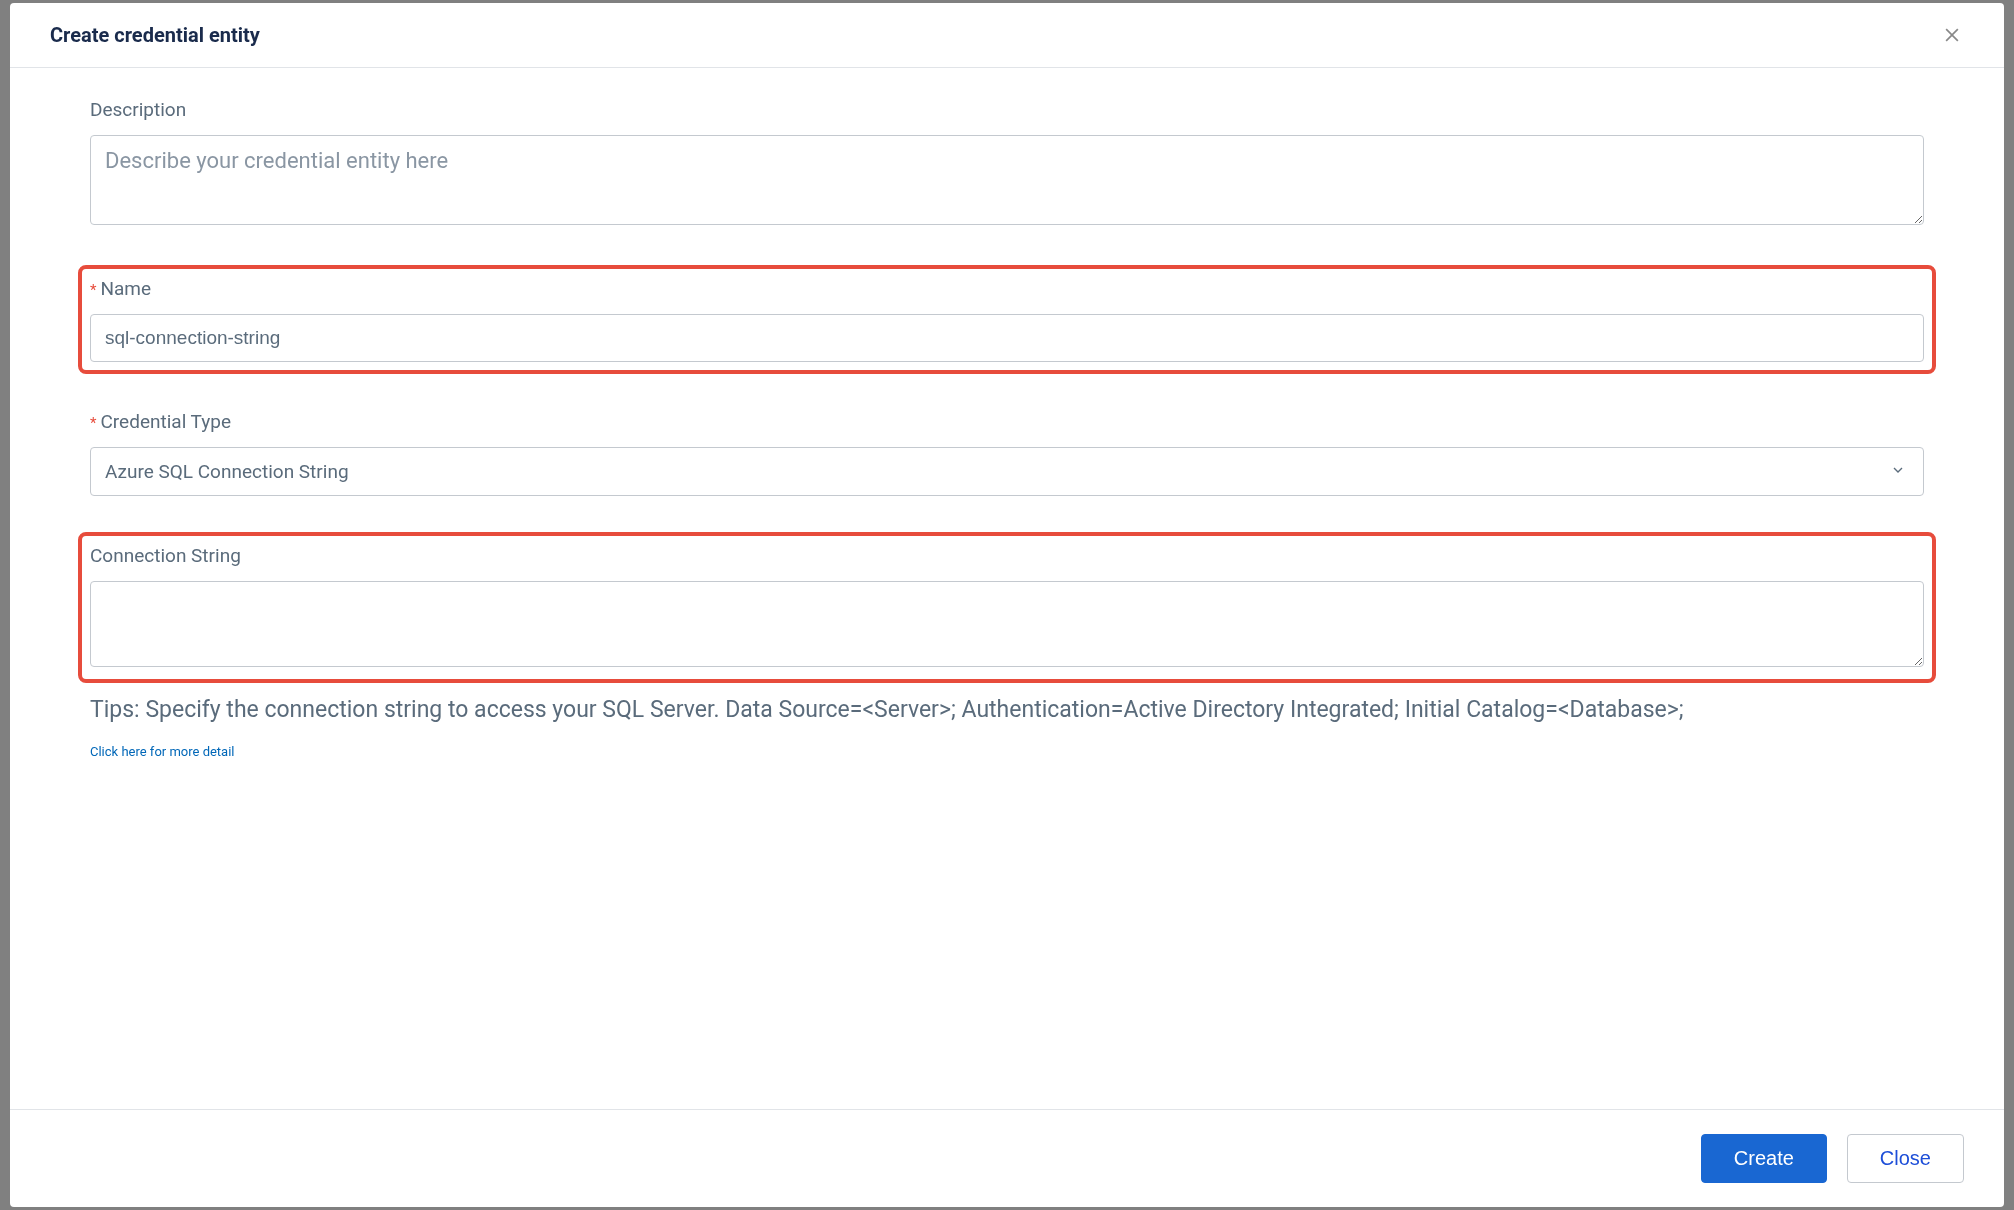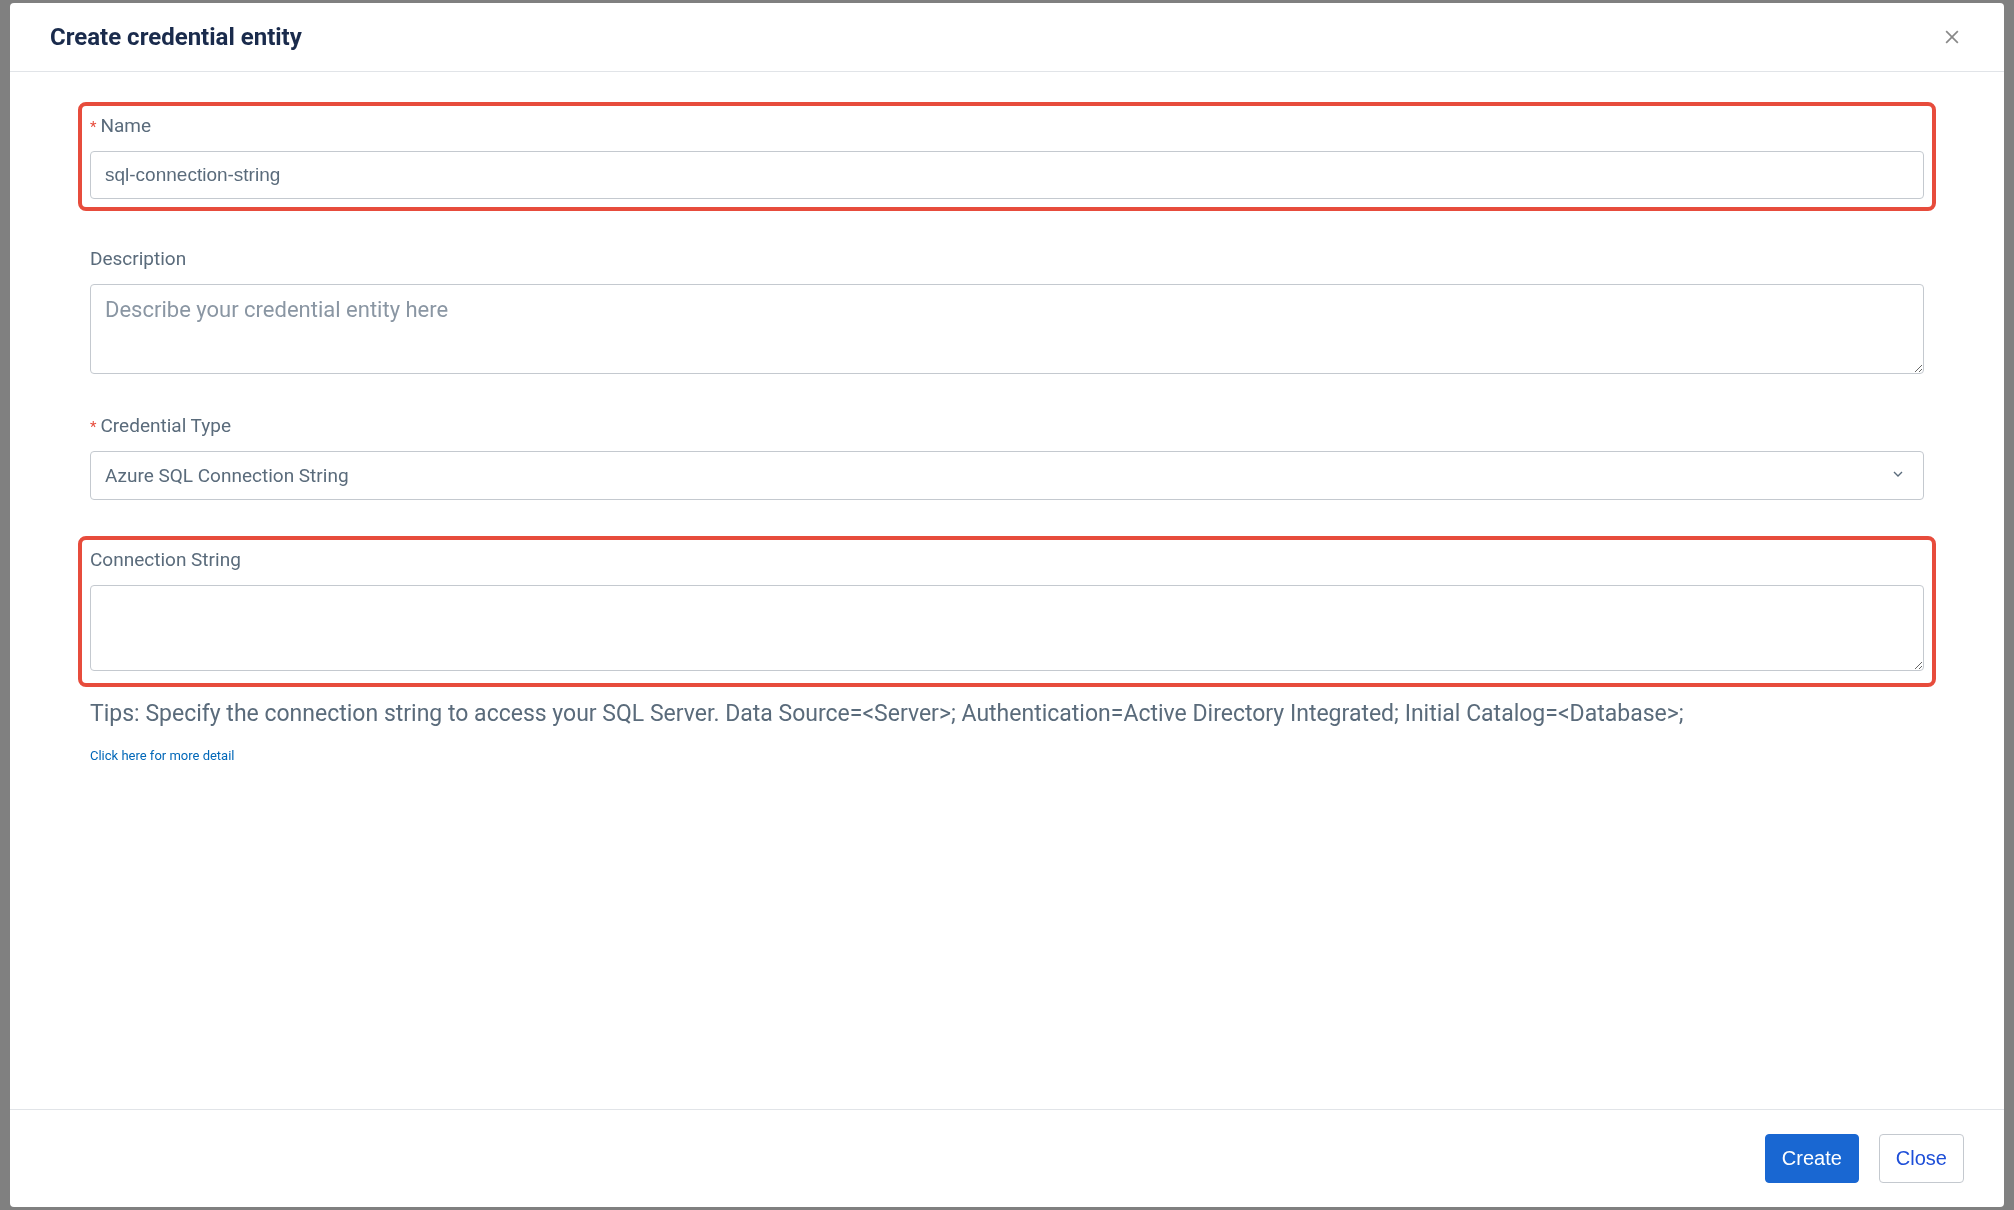--- a/index.html
+++ b/index.html
@@ -27,21 +27,21 @@
       overflow: hidden;
     }
     .modal-header {
       display: flex;
       align-items: center;
       justify-content: space-between;
       padding: 20px 40px;
       border-bottom: 1px solid #e1e4e8;
     }
     .modal-title {
-      font-size: 24px;
+      font-size: 20px;
       font-weight: 700;
       color: #1a2b4c;
     }
     .close-btn {
       width: 24px;
       height: 24px;
       cursor: pointer;
       color: #666;
       display: flex;
       align-items: center;
@@ -161,21 +161,21 @@
       cursor: pointer;
     }
     .modal-footer {
       display: flex;
       justify-content: flex-end;
       gap: 20px;
       padding: 24px 40px;
       border-top: 1px solid #e1e4e8;
     }
     .btn {
-      padding: 12px 16px;
+      padding: 12px 32px;
       font-size: 20px;
       border-radius: 4px;
       cursor: pointer;
       border: 1px solid transparent;
     }
     .btn-primary {
       background: #1967d2;
       color: #ffffff;
       border-color: #1967d2;
     }
@@ -194,30 +194,30 @@
     <div class="close-btn">
       <svg viewBox="0 0 24 24">
           <line x1="5" y1="5" x2="19" y2="19"></line>
           <line x1="19" y1="5" x2="5" y2="19"></line>
         </svg>
     </div>
   </div>
 
   <div class="modal-body">
 
+    <div class="form-group">
+      <label class="form-label">Description</label>
+      <textarea class="form-textarea" placeholder="Describe your credential entity here" style=""></textarea>
+    </div>
+
     <div class="form-group highlight-box">
       <label class="form-label">
         <span class="required-mark">*</span><span>Name</span>
       </label>
       <input type="text" class="form-input" value="sql-connection-string" style="">
-    </div>
-
-    <div class="form-group">
-      <label class="form-label">Description</label>
-      <textarea class="form-textarea" placeholder="Describe your credential entity here" style=""></textarea>
     </div>
 
     <div class="form-group">
       <label class="form-label">
         <span class="required-mark">*</span><span>Credential Type</span>
       </label>
       <div class="select-wrapper">
         <div class="form-select">Azure SQL Connection String</div>
         <span class="select-chevron">
           <svg viewBox="0 0 24 24">

